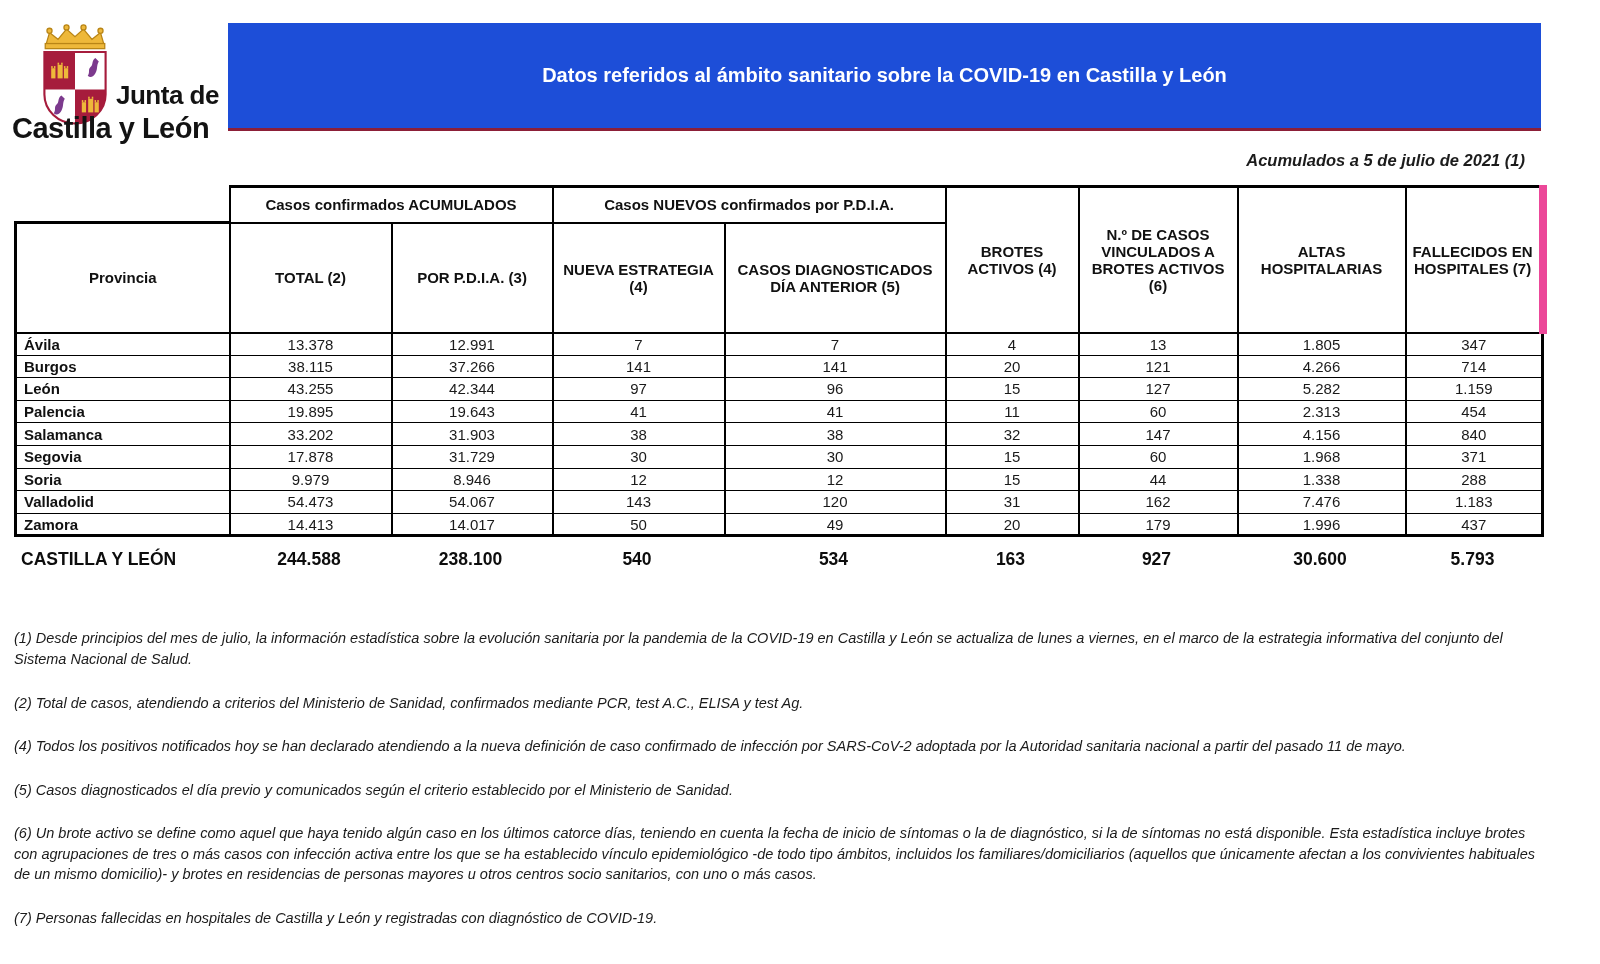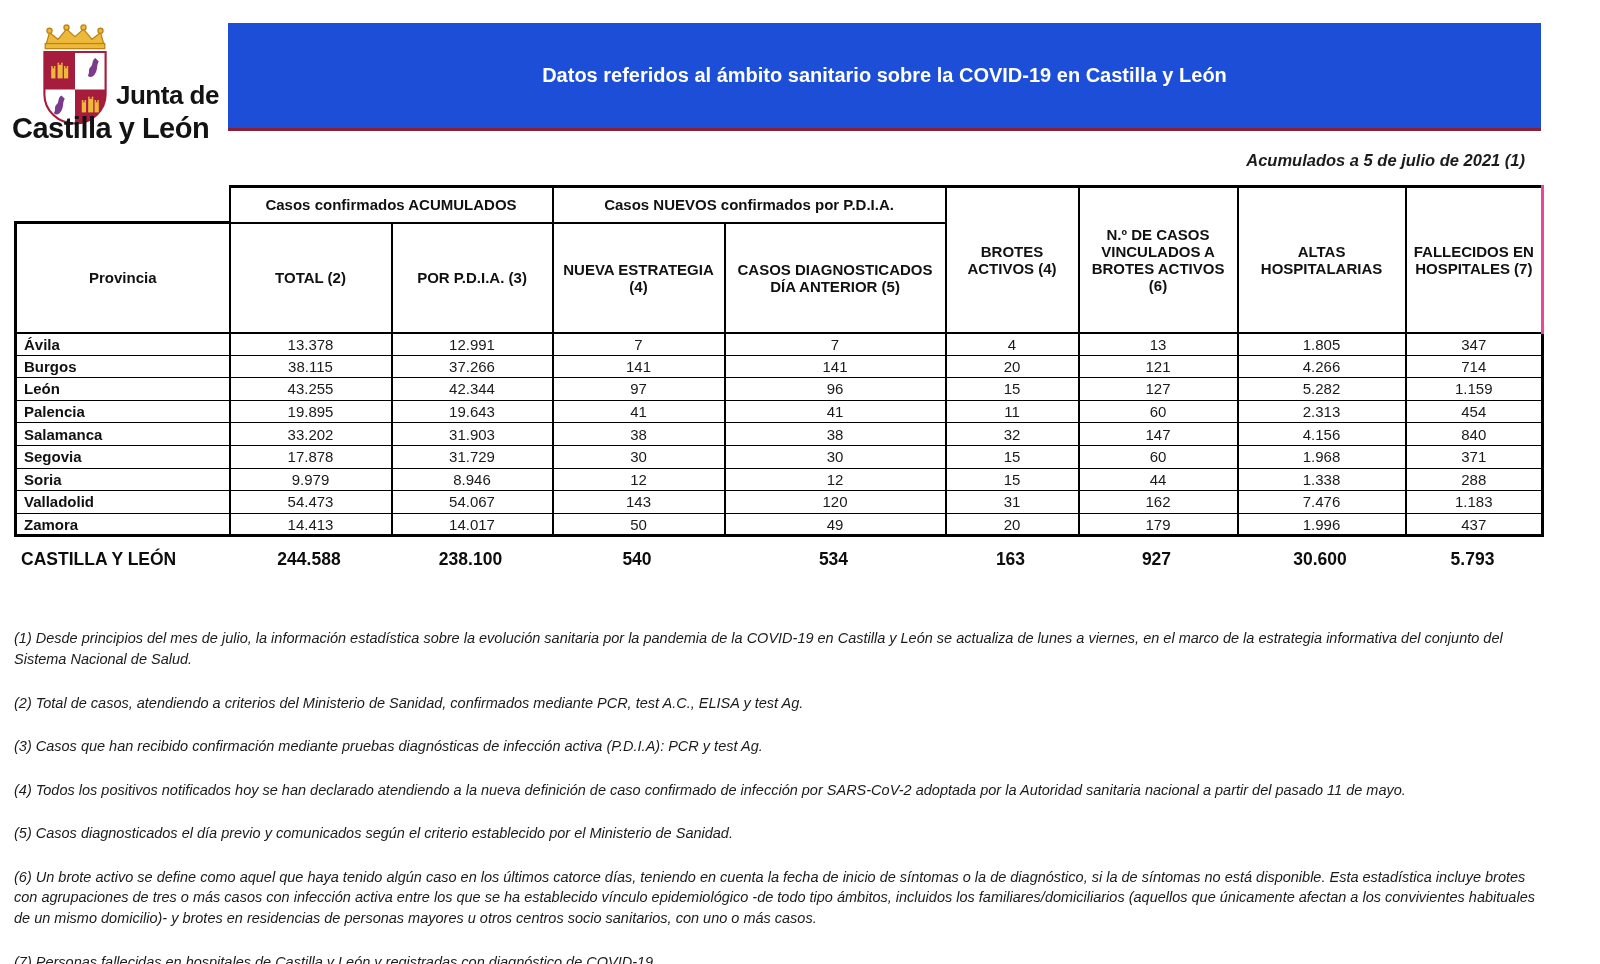--- a/index.html
+++ b/index.html
@@ -43,21 +43,21 @@
 
   th.ph { border: none; }
   th.grp {
     border: 2px solid #000; border-top: 3px solid #000;
     font-weight: bold; text-align: center; height: 36px; font-size: 15.5px;
   }
   th.span2 {
     border: 2px solid #000; border-top: 3px solid #000;
     font-weight: bold; text-align: center; padding: 4px 6px;
   }
-  th.last { border-right: 3px solid #ec4899; margin-left: 6px; }
+  th.last { border-right: 8px solid #ec4899; margin-left: 6px; }
   tr.hdr2 th { border: 2px solid #000; font-weight: bold; text-align: center;
     height: 110px; padding: 4px 8px; }
   th.prov-h { border-left: 3px solid #000 !important; border-top: 3px solid #000 !important; }
 
   table.main tbody td {
     border: 1px solid #000; border-left-width: 2px; border-right-width: 2px;
     height: 22.6px; text-align: center; color: #1a1a1a; padding: 1px 4px;
   }
   table.main tbody td.prov {
     text-align: left; font-weight: bold; padding-left: 7px;
@@ -301,20 +301,19 @@
       <td>927</td>
       <td>30.600</td>
       <td>5.793</td>
     </tr>
   </tbody>
     </table>
 
   <div class="footnotes">
     <p>(1) Desde principios del mes de julio, la información estadística sobre la evolución sanitaria por la pandemia de la COVID-19 en Castilla y León se actualiza de lunes a viernes, en el marco de la estrategia informativa del conjunto del Sistema Nacional de Salud.</p>
     <p>(2) Total de casos, atendiendo a criterios del Ministerio de Sanidad, confirmados mediante PCR, test A.C., ELISA y test Ag.</p>
-    <p>(3) Casos que han recibido confirmación mediante pruebas diagnósticas de infección activa (P.D.I.A): PCR y test Ag.</p>
     <p>(4) Todos los positivos notificados hoy se han declarado atendiendo a la nueva definición de caso confirmado de infección por SARS-CoV-2 adoptada por la Autoridad sanitaria nacional a partir del pasado 11 de mayo.</p>
     <p>(5) Casos diagnosticados el día previo y comunicados según el criterio establecido por el Ministerio de Sanidad.</p>
     <p>(6) Un brote activo se define como aquel que haya tenido algún caso en los últimos catorce días, teniendo en cuenta la fecha de inicio de síntomas o la de diagnóstico, si la de síntomas no está disponible. Esta estadística incluye brotes con agrupaciones de tres o más casos con infección activa entre los que se ha establecido vínculo epidemiológico -de todo tipo ámbitos, incluidos los familiares/domiciliarios (aquellos que únicamente afectan a los convivientes habituales de un mismo domicilio)- y brotes en residencias de personas mayores u otros centros socio sanitarios, con uno o más casos.</p>
     <p>(7) Personas fallecidas en hospitales de Castilla y León y registradas con diagnóstico de COVID-19.</p>
   </div>
 
 </div>
 
 </body></html>

